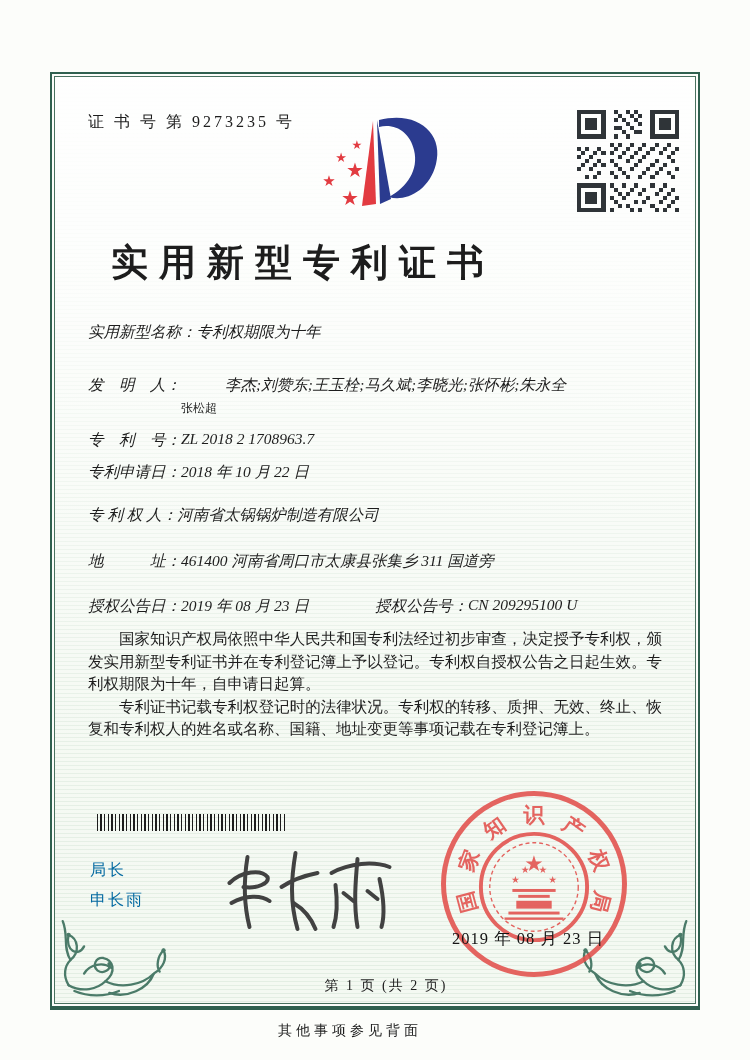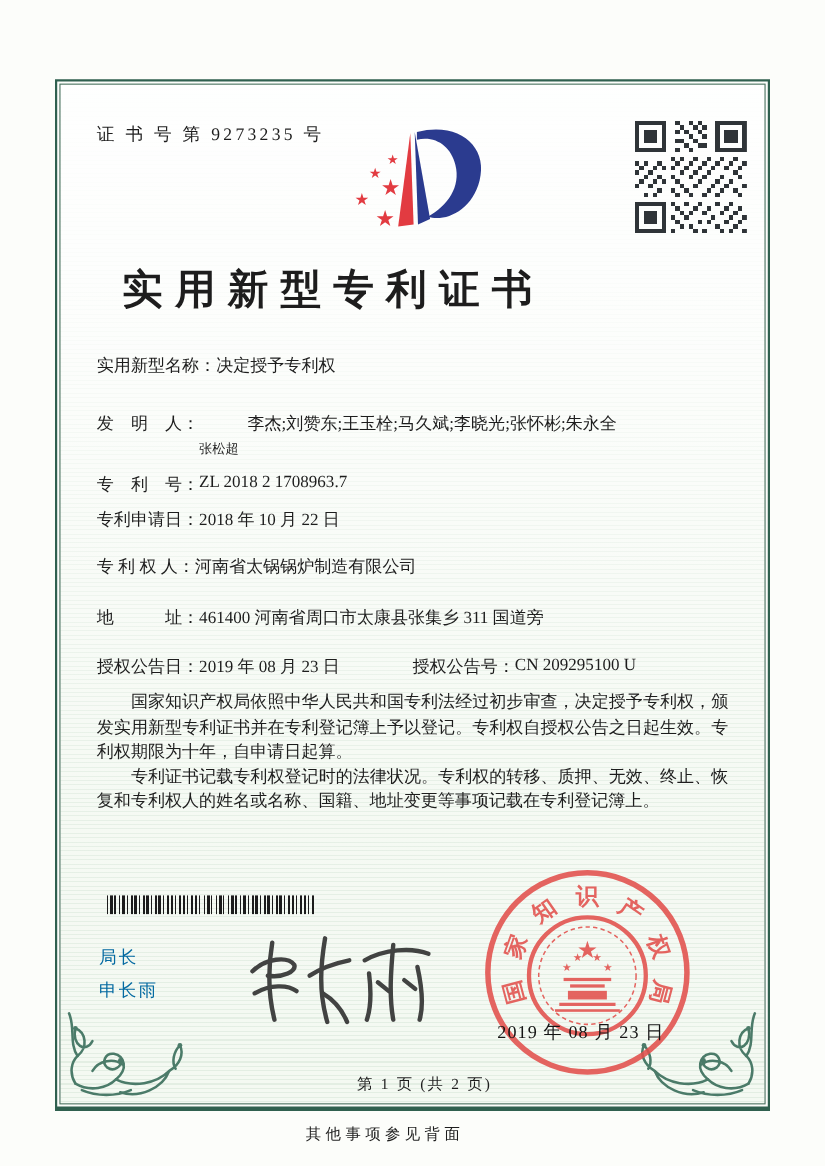--- a/index.html
+++ b/index.html
@@ -22,21 +22,21 @@
       repeating-linear-gradient(180deg, #e3eee3 0px, #e3eee3 1px, #f4f9f2 1px, #f4f9f2 4px);
   }
   .abs { position:absolute; }
   .cert-no { left:88px; top:112px; font-size:16px; letter-spacing:3px; white-space:pre; }
   .logo { left:296px; top:108px; width:170px; height:130px; }
   .qr { left:577px; top:110px; width:102px; height:102px; }
   .title {
     left:0; width:606px; top:238px; text-align:center;
     font-size:37px; font-weight:700; letter-spacing:11px; white-space:pre;
   }
-  .row { left:88px; width:580px; display:flex; font-size:15.5px; white-space:pre; }
+  .row { left:88px; width:580px; display:flex; font-size:15.5px; white-space:pre;font-style:italic; }
   .row .lbl { flex:0 0 auto; }
   .r-name      { top:322px; }
   .r-inventor  { top:375px;gap:44px; }
   .r-inventor2 { left:181px; top:400px; font-size:12px; white-space:pre; }
   .r-patno     { top:430px; }
   .r-filing    { top:462px; }
   .r-patentee  { top:505px; }
   .r-address   { top:551px; }
   .r-grant     { top:596px; }
   .grant-no-group { position:absolute; left:287px; display:flex; white-space:pre; }
@@ -145,21 +145,21 @@
                M0 9h1v1H0zM2 9h1v1H2zM5 9h1v1H5zM1 10h1v1H1zM4 10h1v1H4zM6 10h1v1H6zM0 11h1v1H0zM3 11h1v1H3zM2 12h1v1H2zM5 12h1v1H5zM1 13h1v1H1zM4 13h1v1H4zM6 13h1v1H6zM0 14h1v1H0zM3 14h1v1H3zM5 15h1v1H5zM2 16h1v1H2zM4 16h1v1H4z
                M8 8h1v1H8zM10 8h1v1h-1zM13 8h1v1h-1zM16 8h1v1h-1zM19 8h1v1h-1zM22 8h1v1h-1zM9 9h1v1H9zM12 9h1v1h-1zM15 9h1v1h-1zM18 9h1v1h-1zM21 9h1v1h-1zM24 9h1v1h-1zM8 10h1v1H8zM11 10h1v1h-1zM14 10h1v1h-1zM17 10h1v1h-1zM20 10h1v1h-1zM23 10h1v1h-1zM10 11h1v1h-1zM13 11h1v1h-1zM16 11h1v1h-1zM22 11h1v1h-1zM8 12h1v1H8zM12 12h1v1h-1zM15 12h1v1h-1zM19 12h1v1h-1zM23 12h1v1h-1zM9 13h1v1H9zM14 13h1v1h-1zM18 13h1v1h-1zM21 13h1v1h-1zM10 14h1v1h-1zM13 14h1v1h-1zM17 14h1v1h-1zM20 14h1v1h-1zM24 14h1v1h-1zM8 15h1v1H8zM11 15h1v1h-1zM16 15h1v1h-1zM19 15h1v1h-1zM22 15h1v1h-1zM9 16h1v1H9zM12 16h1v1h-1zM15 16h1v1h-1zM18 16h1v1h-1zM23 16h1v1h-1z
                M8 18h1v1H8zM11 18h1v1h-1zM14 18h1v1h-1zM18 18h1v1h-1zM21 18h1v1h-1zM9 19h1v1H9zM13 19h1v1h-1zM16 19h1v1h-1zM20 19h1v1h-1zM23 19h1v1h-1zM10 20h1v1h-1zM12 20h1v1h-1zM15 20h1v1h-1zM19 20h1v1h-1zM22 20h1v1h-1zM8 21h1v1H8zM11 21h1v1h-1zM17 21h1v1h-1zM21 21h1v1h-1zM24 21h1v1h-1zM9 22h1v1H9zM14 22h1v1h-1zM16 22h1v1h-1zM20 22h1v1h-1zM23 22h1v1h-1zM10 23h1v1h-1zM12 23h1v1h-1zM18 23h1v1h-1zM22 23h1v1h-1zM8 24h1v1H8zM13 24h1v1h-1zM15 24h1v1h-1zM19 24h1v1h-1zM21 24h1v1h-1zM24 24h1v1h-1z"></path>
     </g>
   </svg>
 
   <div class="abs title">实用新型专利证书</div>
 
   <div class="abs row r-name">
     <span class="lbl">实用新型名称：</span>
-    <span>决定授予专利权</span>
+    <span>专利权期限为十年</span>
   </div>
 
   <div class="abs row r-inventor">
     <span class="lbl">发　明　人：</span>
     <span>李杰;刘赞东;王玉栓;马久斌;李晓光;张怀彬;朱永全</span>
   </div>
   <div class="abs r-inventor2">张松超</div>
 
   <div class="abs row r-patno">
     <span class="lbl">专　利　号：</span>

